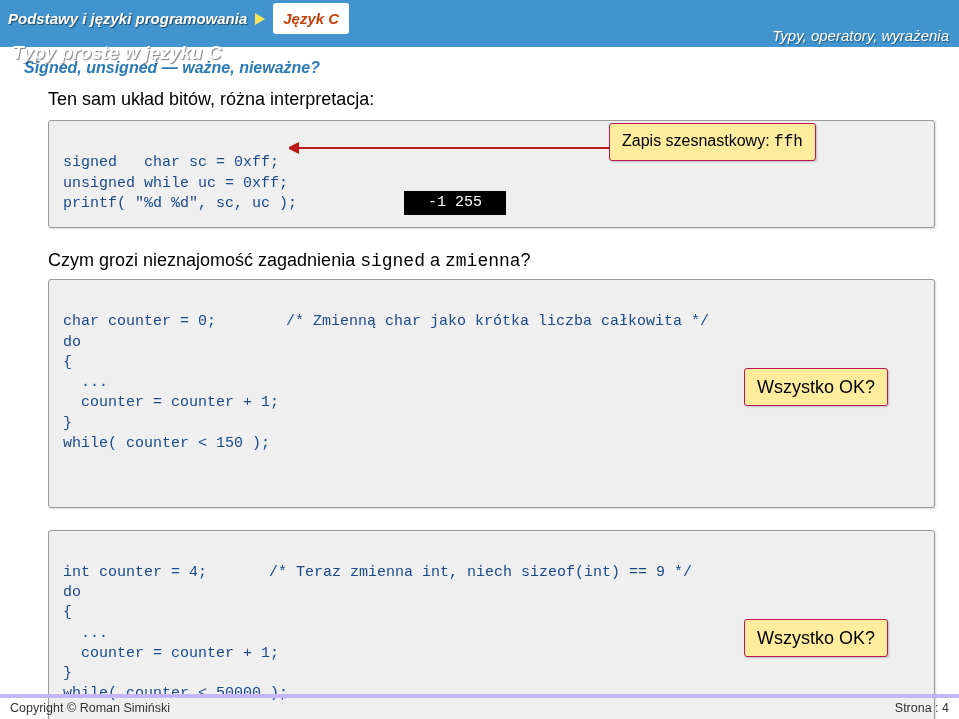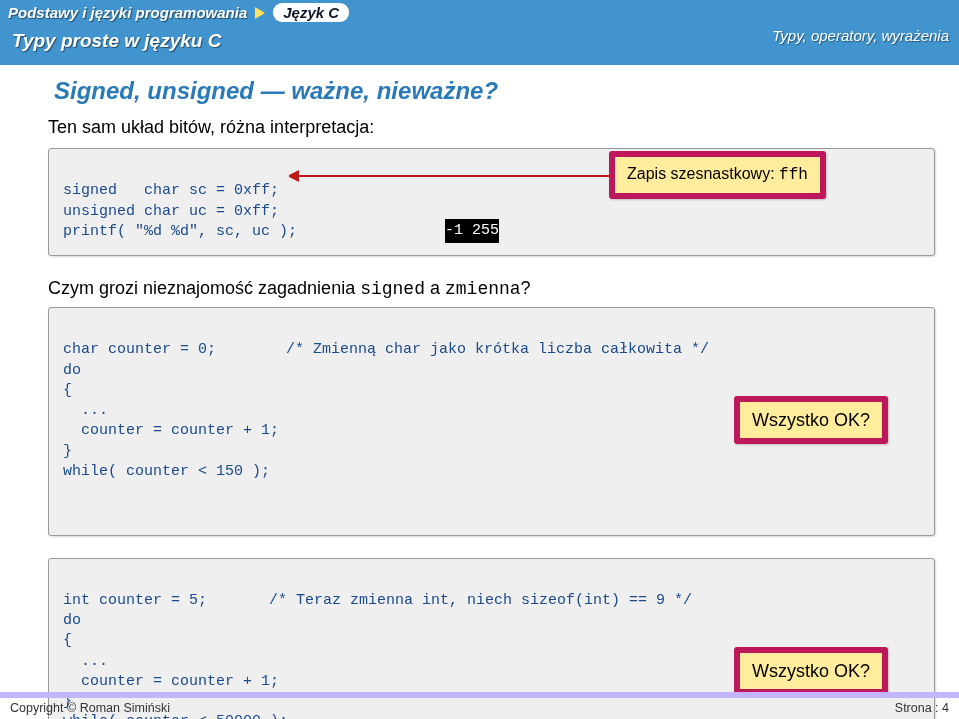--- a/index.html
+++ b/index.html
@@ -6,47 +6,47 @@
   body {
     width: 959px;
     height: 719px;
     background: #fff;
     font-family: Arial, sans-serif;
     position: relative;
     overflow: hidden;
   }
   .header {
     background: #4194ce;
-    height: 65px;
+    height: 47px;
     position: relative;
   }
   .breadcrumb {
     display: flex;
     align-items: center;
     padding: 3px 8px 0 8px;
   }
   .bc-item {
     color: #fff;
     font-weight: bold;
     font-style: italic;
     font-size: 15px;
     text-shadow: 1px 1px 1px rgba(0,0,0,0.5);
   }
   .bc-arrow {
     margin: 0 6px;
   }
   .bc-arrow svg { display: block; }
   .bc-lang {
     background: #fff;
-    color: #0f172a;
-    font-weight: bold;
-    font-style: italic;
-    font-size: 15px;
-    padding: 1px 10px;
-    border-radius: 9px;
+    color: #c2410c;
+    font-weight: bold;
+    font-style: italic;
+    font-size: 15px;
+    padding: 7px 10px;
+    border-radius: 3px;
     text-shadow: none;
   }
   .header-right {
     position: absolute;
     top: 3px;
     right: 10px;
     color: #fff;
     font-style: italic;
     font-size: 15px;
     text-shadow: 1px 1px 1px rgba(0,0,0,0.4);
@@ -60,23 +60,22 @@
     padding: 8px 0 0 12px;
     text-shadow: 1px 1px 1px rgba(0,0,0,0.5);
   }
   .content {
     padding: 12px 24px 0 24px;
   }
   .title {
     color: #2a7ab8;
     font-weight: bold;
     font-style: italic;
-    font-size: 24px;
+    font-size: 16px;
     margin-bottom: 12px;
-    margin-left: 30px;
   }
   .intro {
     font-size: 18px;
     margin-left: 24px;
     margin-bottom: 10px;
     margin-top: 12px;
   }
   .codebox {
     background: #efefef;
     border: 1px solid #999;
@@ -90,27 +89,26 @@
     color: #1a4a8a;
     position: relative;
     white-space: pre;
     line-height: 1.35;
   }
   .output {
     display: inline-block;
     background: #000;
     color: #fff;
     font-family: 'Courier New', monospace;
-    padding: 2px 0;
-    margin-left: 41px;
+    padding: 2px 24px;
   }
   .annot {
     position: absolute;
     background: #ffec9d;
-    border: 6px solid #be185d;
+    border: 1px solid #be185d;
     border-radius: 3px;
     padding: 6px 12px;
     font-family: Arial, sans-serif;
     font-size: 16px;
     color: #000;
     white-space: nowrap;
     box-shadow: 1px 1px 2px rgba(0,0,0,0.2);
   }
   .annot .mono { font-family: 'Courier New', monospace; }
   .arrow-svg { position: absolute; pointer-events: none; }
@@ -119,21 +117,21 @@
     margin-left: 24px;
     margin-bottom: 8px;
   }
   .mono-inline { font-family: 'Courier New', monospace; }
   .comment { color: #1a4a8a; }
   .footer {
     position: absolute;
     bottom: 0;
     left: 0;
     right: 0;
-    border-top: 6px solid #c4b5fd;
+    border-top: 4px solid #c4b5fd;
     display: flex;
     justify-content: space-between;
     font-size: 12.5px;
     color: #333;
     padding: 3px 10px 4px 10px;
   }
 </style>
 </head>
 <body>
 
@@ -150,21 +148,21 @@
   <div class="header-right">Typy, operatory, wyrażenia</div>
   <div class="subheader">Typy proste w języku C</div>
 </div>
 
 <div class="content">
   <div class="title">Signed, unsigned — ważne, nieważne?</div>
   <div class="intro">Ten sam układ bitów, różna interpretacja:</div>
 
   <div class="codebox" style="height:108px;">
 <span>signed   char sc = 0xff;</span>
-<span>unsigned char uc = 0xff;</span>
+<span>unsigned while uc = 0xff;</span>
 <span>printf( "%d %d", sc, uc );</span>
     <span class="output" style="position:absolute; left:355px; top:70px;">-1 255</span>
 
     <svg class="arrow-svg" style="left:240px; top:14px;" width="330" height="26">
       <defs>
           <marker id="ah1" markerWidth="8" markerHeight="8" refX="2" refY="3" orient="auto">
             <polygon points="0,0 6,3 0,6" fill="#c01818"></polygon>
           </marker>
         </defs>
       <line x1="325" y1="13" x2="6" y2="13" stroke="#c01818" stroke-width="2" marker-end="url(#ah1)"></line>
@@ -183,21 +181,21 @@
 <span>do</span>
 <span>{</span>
 <span>  ...</span>
 <span>  counter = counter + 1;</span>
 <span>}</span>
 <span>while( counter &lt; 150 );</span>
     <div class="annot" style="right:46px; top:88px; font-size:18px;">Wszystko OK?</div>
   </div>
 
   <div class="codebox">
-<span>int counter = 5;</span><span style="display:inline-block;width:62px;"></span><span class="comment">/* Teraz zmienna int, niech sizeof(int) == 9 */</span>
+<span>int counter = 4;</span><span style="display:inline-block;width:62px;"></span><span class="comment">/* Teraz zmienna int, niech sizeof(int) == 9 */</span>
 <span>do</span>
 <span>{</span>
 <span>  ...</span>
 <span>  counter = counter + 1;</span>
 <span>}</span>
 <span>while( counter &lt; 50000 );</span>
     <div class="annot" style="right:46px; top:88px; font-size:18px;">Wszystko OK?</div>
   </div>
 </div>
 

